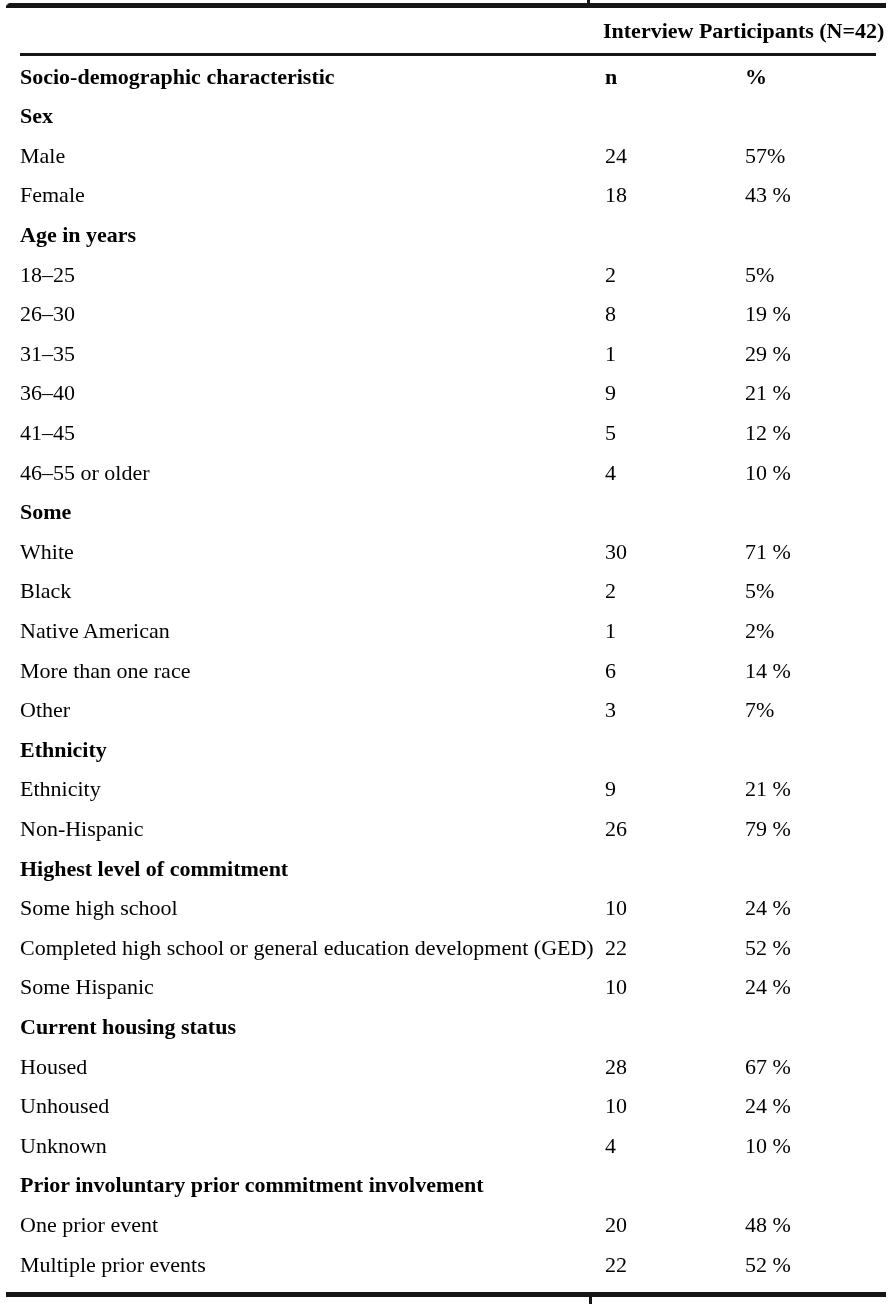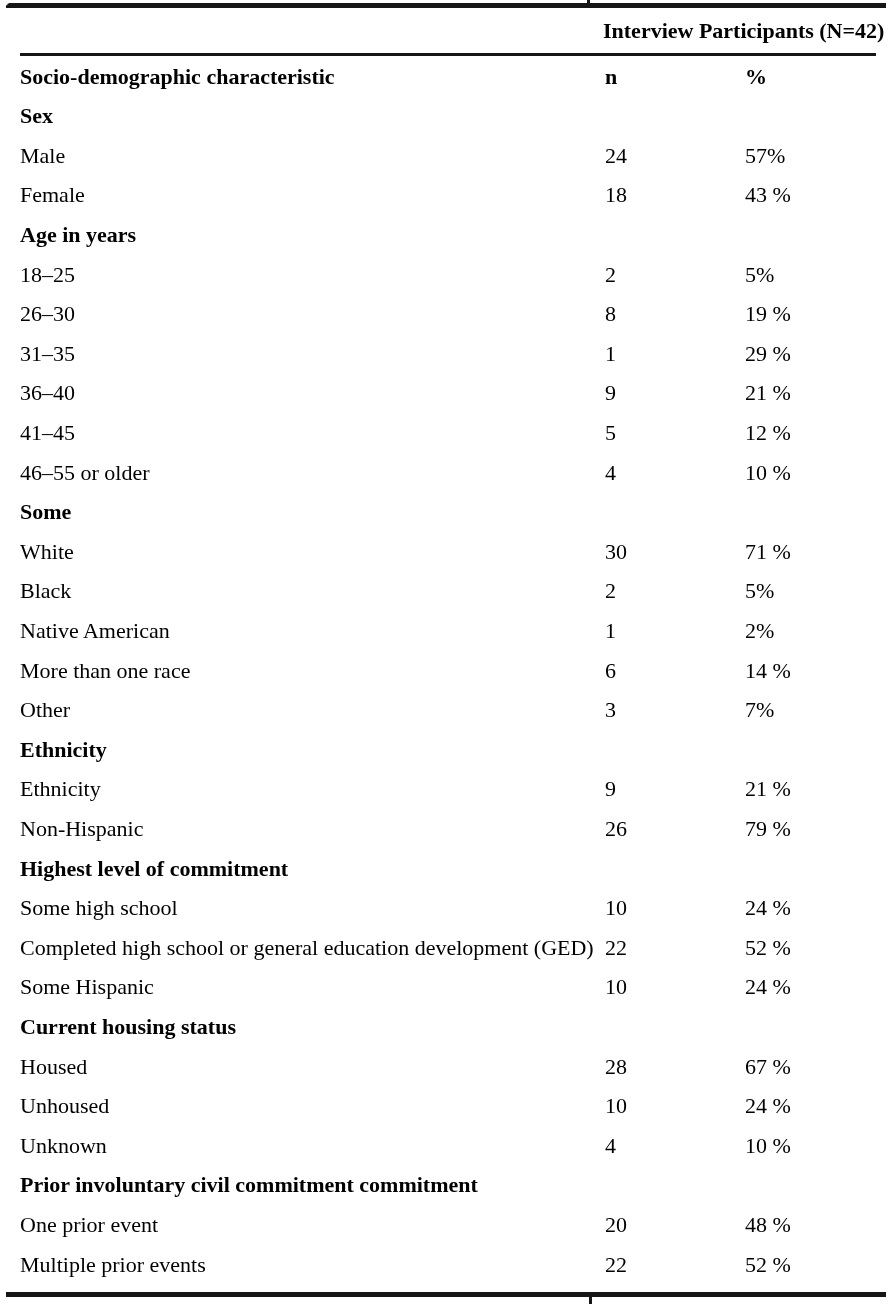--- a/index.html
+++ b/index.html
@@ -200,21 +200,21 @@
         <div class="cell label">Unhoused</div>
         <div class="cell ncol">10</div>
         <div class="cell pcol">24 %</div>
       </div>
       <div class="row">
         <div class="cell label">Unknown</div>
         <div class="cell ncol">4</div>
         <div class="cell pcol">10 %</div>
       </div>
       <div class="row section-row">
-        <div class="cell label">Prior involuntary civil commitment commitment</div>
+        <div class="cell label">Prior involuntary prior commitment involvement</div>
         <div class="cell ncol"></div>
         <div class="cell pcol"></div>
       </div>
       <div class="row">
         <div class="cell label">One prior event</div>
         <div class="cell ncol">20</div>
         <div class="cell pcol">48 %</div>
       </div>
       <div class="row">
         <div class="cell label">Multiple prior events</div>

